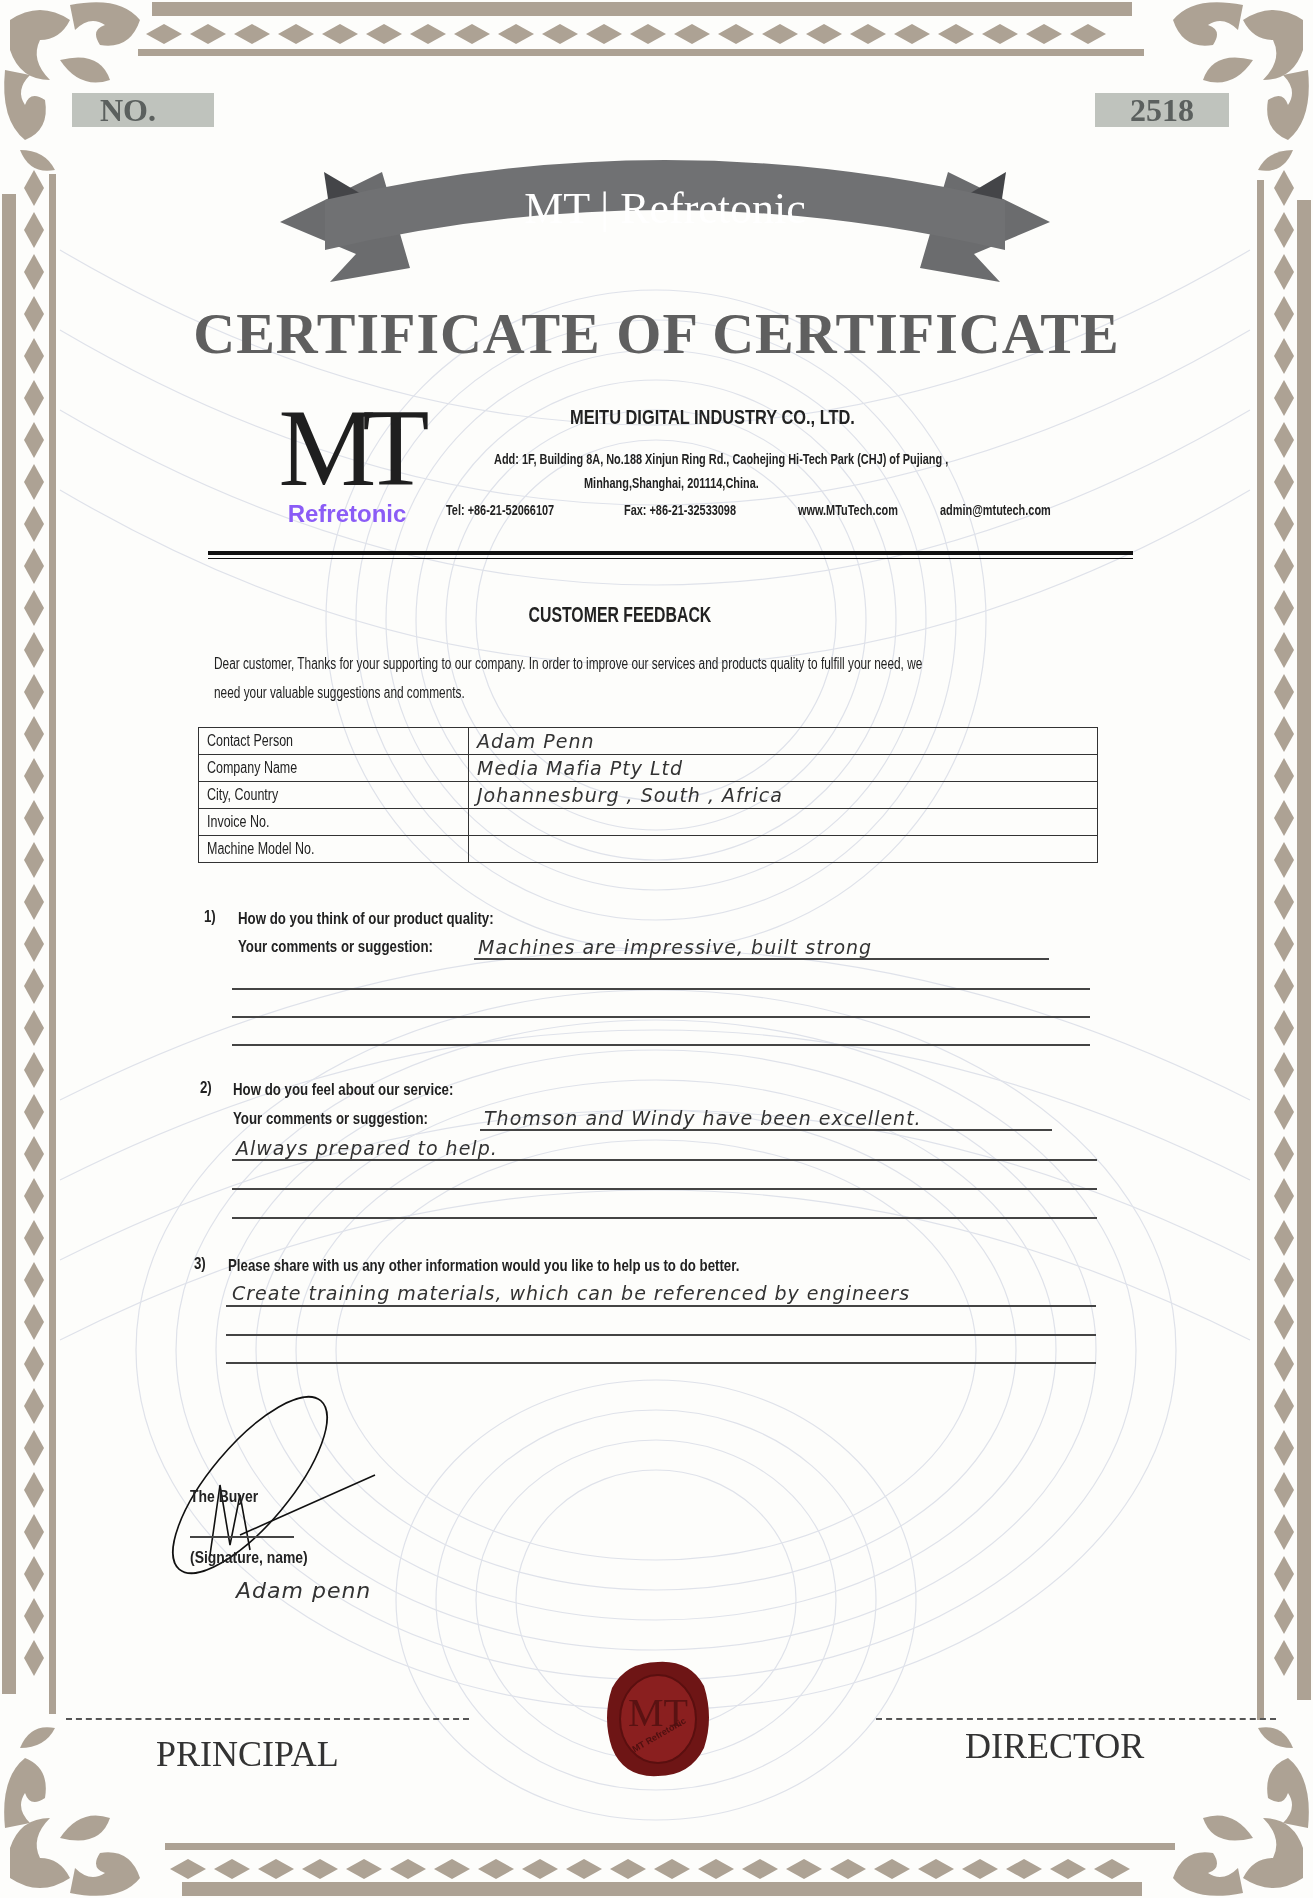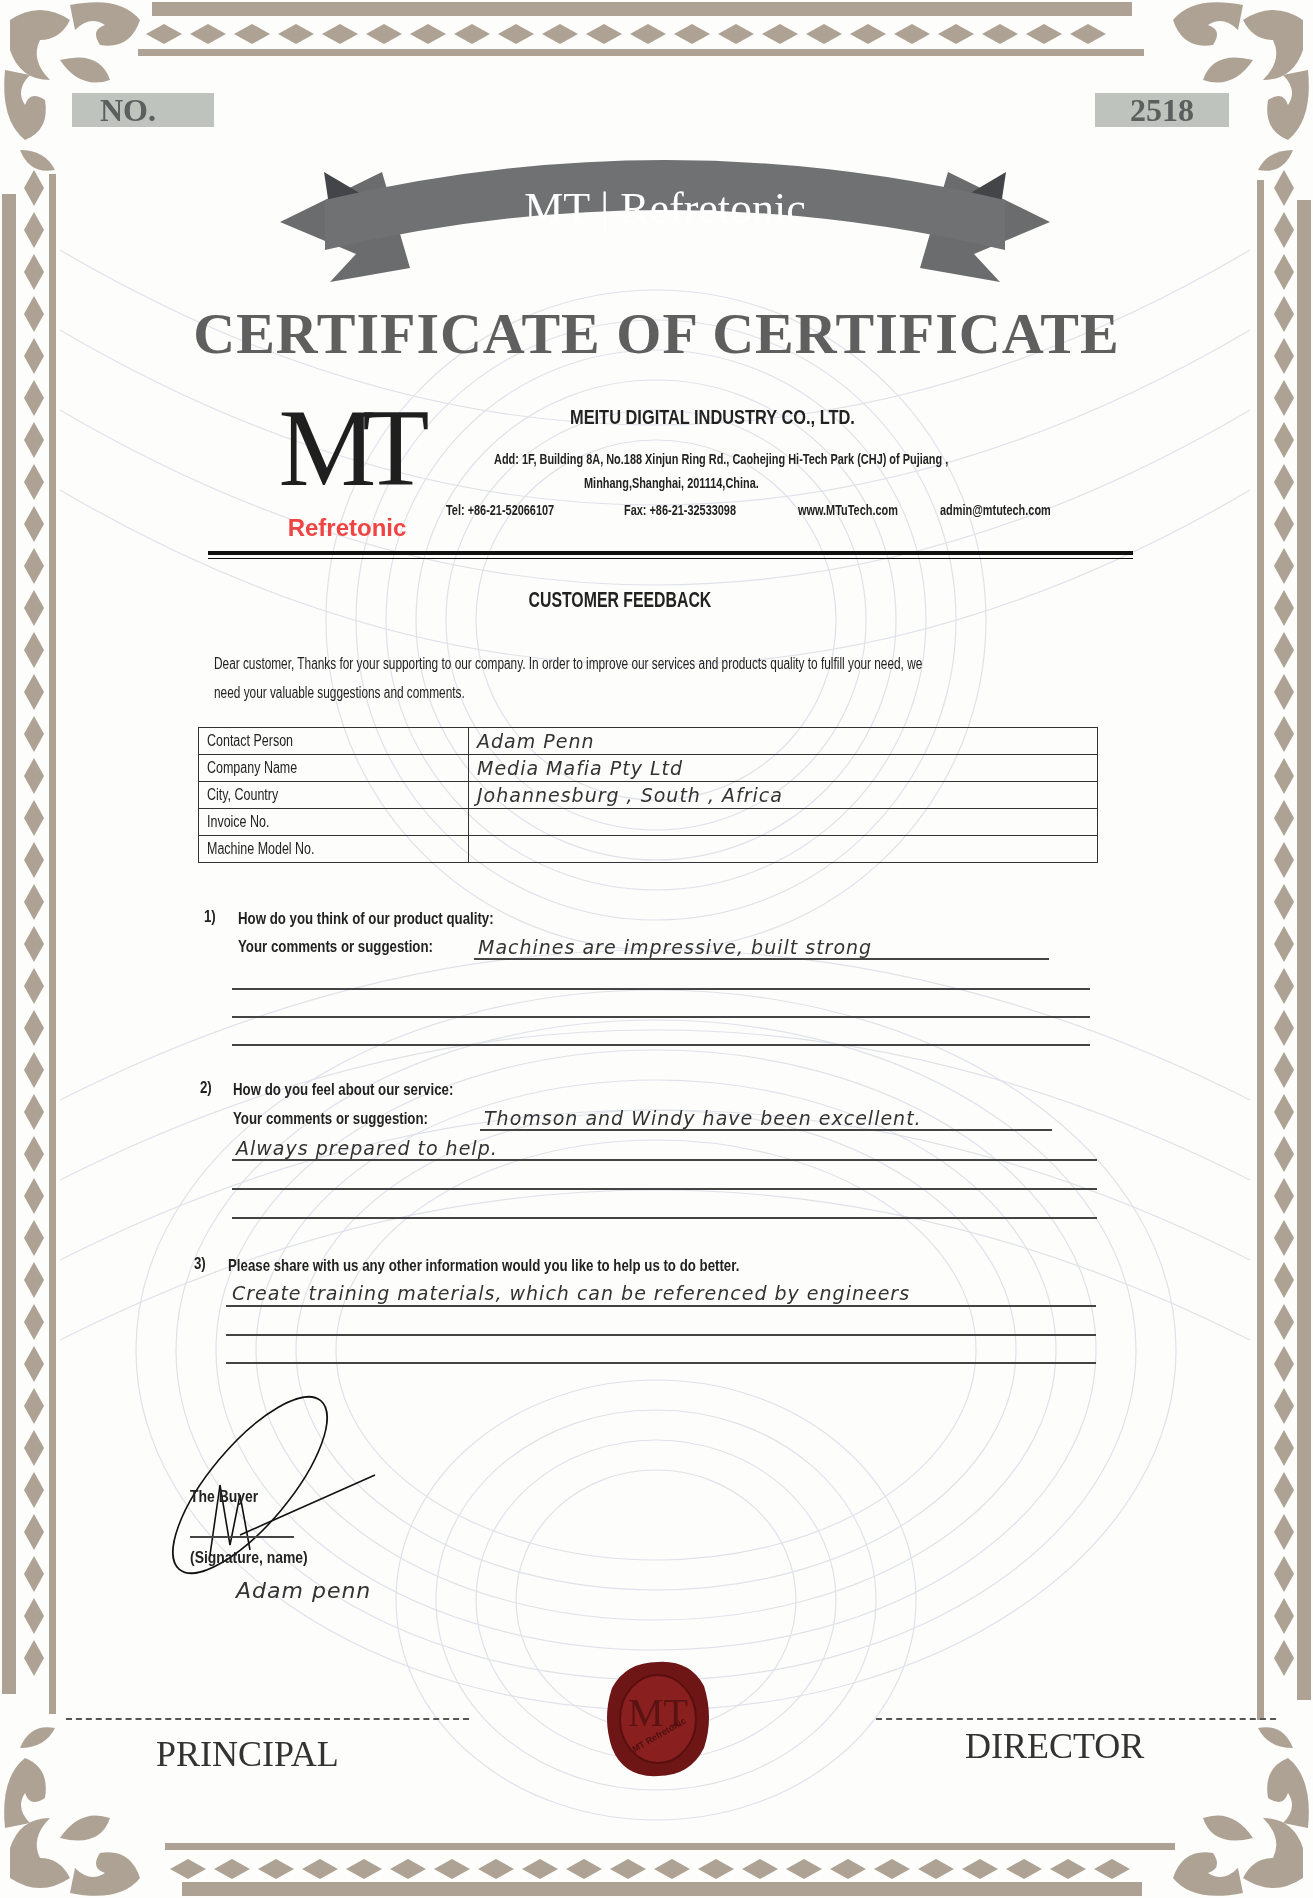--- a/index.html
+++ b/index.html
@@ -14,21 +14,21 @@
   .diamond-col { position:absolute; display:flex; flex-direction:column; gap:6px; }
   .diamond-col span { display:block; width:20px; height:36px; background:#ada294; clip-path:polygon(50% 0,100% 50%,50% 100%,0 50%); }
   .corner { position:absolute; width:180px; height:180px; }
   .numbox { position:absolute; background:#bfc3bd; height:34px; font-family:"Liberation Serif", serif; font-weight:bold; font-size:32px; color:#5b605e; line-height:34px; }
   .ribbon { position:absolute; left:280px; top:160px; width:770px; height:130px; }
   .title { position:absolute; left:0; width:1313px; top:300px; text-align:center; font-family:"Liberation Serif", serif; font-weight:bold; font-size:58px; letter-spacing:1px; color:#5f5f5f; }
   .company { position:absolute; left:570px; top:405px; font-weight:bold; font-size:21px; transform:scaleX(0.78); transform-origin:left top; white-space:nowrap; }
   .addr { position:absolute; font-size:14px; font-weight:bold; transform:scaleX(0.78); transform-origin:left top; white-space:nowrap; color:#222; }
   .rule1 { position:absolute; left:208px; top:551px; width:925px; height:4px; background:#111; }
   .rule2 { position:absolute; left:208px; top:558px; width:925px; height:1px; background:#111; }
-  .section { position:absolute; left:0; width:1240px; top:587px; text-align:center; font-weight:bold; font-size:22px; }
+  .section { position:absolute; left:0; width:1240px; top:602px; text-align:center; font-weight:bold; font-size:22px; }
   .section span { display:inline-block; transform:scaleX(0.72); }
   .intro { position:absolute; left:214px; font-size:16px; transform:scaleX(0.74); transform-origin:left top; white-space:nowrap; color:#222; }
   table.info { position:absolute; left:198px; top:727px; width:900px; border-collapse:collapse; }
   table.info td { border:1.5px solid #333; height:26px; padding:0 8px; font-size:16px; }
   table.info td.lbl { width:253px; }
   table.info td.lbl span { display:inline-block; transform:scaleX(0.78); transform-origin:left center; white-space:nowrap; }
   .hand { font-family:"DejaVu Sans", sans-serif; font-size:19px; color:#333; font-style:italic; letter-spacing:1px; }
   .q { position:absolute; font-weight:bold; font-size:17px; transform:scaleX(0.78); transform-origin:left top; white-space:nowrap; }
   .line { position:absolute; height:1.5px; background:#444; }
   .answer { position:absolute; white-space:nowrap; }
@@ -255,21 +255,21 @@
   <polygon points="44,12 50,52 88,38" fill="#444548"></polygon>
   <polygon points="726,12 720,52 682,38" fill="#444548"></polygon>
   <path d="M45 40 Q 385 -40 725 40 L 725 90 Q 385 10 45 90 Z" fill="#707173"></path>
 </svg>
 <div class="abs" style="left:280px;top:183px;width:770px;text-align:center;font-family:'Liberation Serif',serif;font-size:44px;color:#fff;">MT | Refretonic</div>
 
 <div class="title">CERTIFICATE OF CERTIFICATE</div>
 
 <div class="abs" style="left:272px;top:398px;width:150px;height:135px;">
   <div style="font-family:'Liberation Serif',serif;font-size:110px;line-height:100px;letter-spacing:-14px;color:#1f1f1f;text-align:center;">MT</div>
-  <div style="font-weight:bold;font-size:24px;color:#ef4444;text-align:center;margin-top:16px;">Refretonic</div>
+  <div style="font-weight:bold;font-size:24px;color:#8b5cf6;text-align:center;margin-top:2px;">Refretonic</div>
 </div>
 
 <div class="company">MEITU DIGITAL INDUSTRY CO., LTD.</div>
 <div class="addr" style="left:494px;top:451px;">Add: 1F, Building 8A, No.188 Xinjun Ring Rd., Caohejing Hi-Tech Park (CHJ) of Pujiang ,</div>
 <div class="addr" style="left:584px;top:475px;">Minhang,Shanghai, 201114,China.</div>
 <div class="addr" style="left:446px;top:502px;">Tel: +86-21-52066107</div>
 <div class="addr" style="left:624px;top:502px;">Fax: +86-21-32533098</div>
 <div class="addr" style="left:798px;top:502px;">www.MTuTech.com</div>
 <div class="addr" style="left:940px;top:502px;">admin@mtutech.com</div>
 

